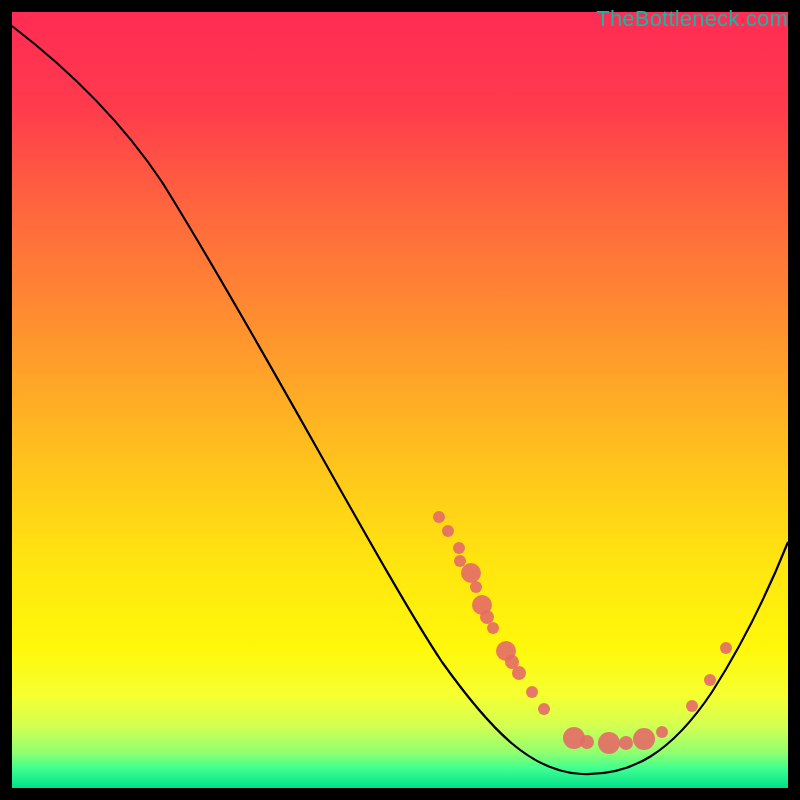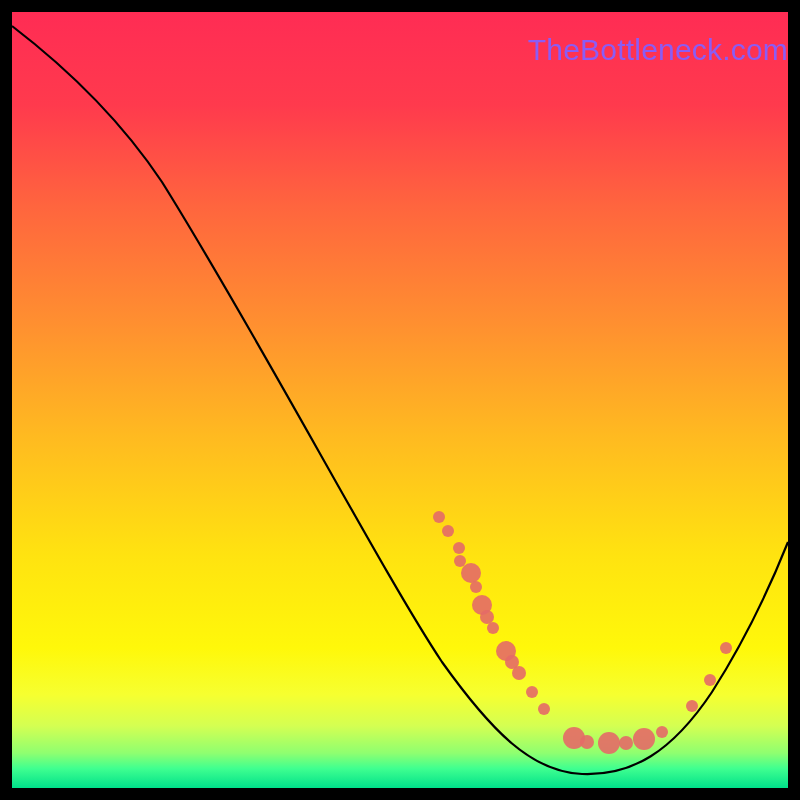--- a/index.html
+++ b/index.html
@@ -23,25 +23,24 @@
     position: absolute;
     left: 0;
     top: 0;
     width: 776px;
     height: 776px;
   }
   .watermark {
     position: absolute;
     top: -6px;
     right: 0px;
-    color: #8b5cf6;
-    font-size: 30px;
+    color: #14b8a6;
+    font-size: 22px;
     font-weight: 500;
     letter-spacing: 0.2px;
-    margin-top: 27px;
   }
   svg.curve {
     position: absolute;
     left: 0;
     top: 0;
     width: 776px;
     height: 776px;
     overflow: visible;
   }
 </style>

